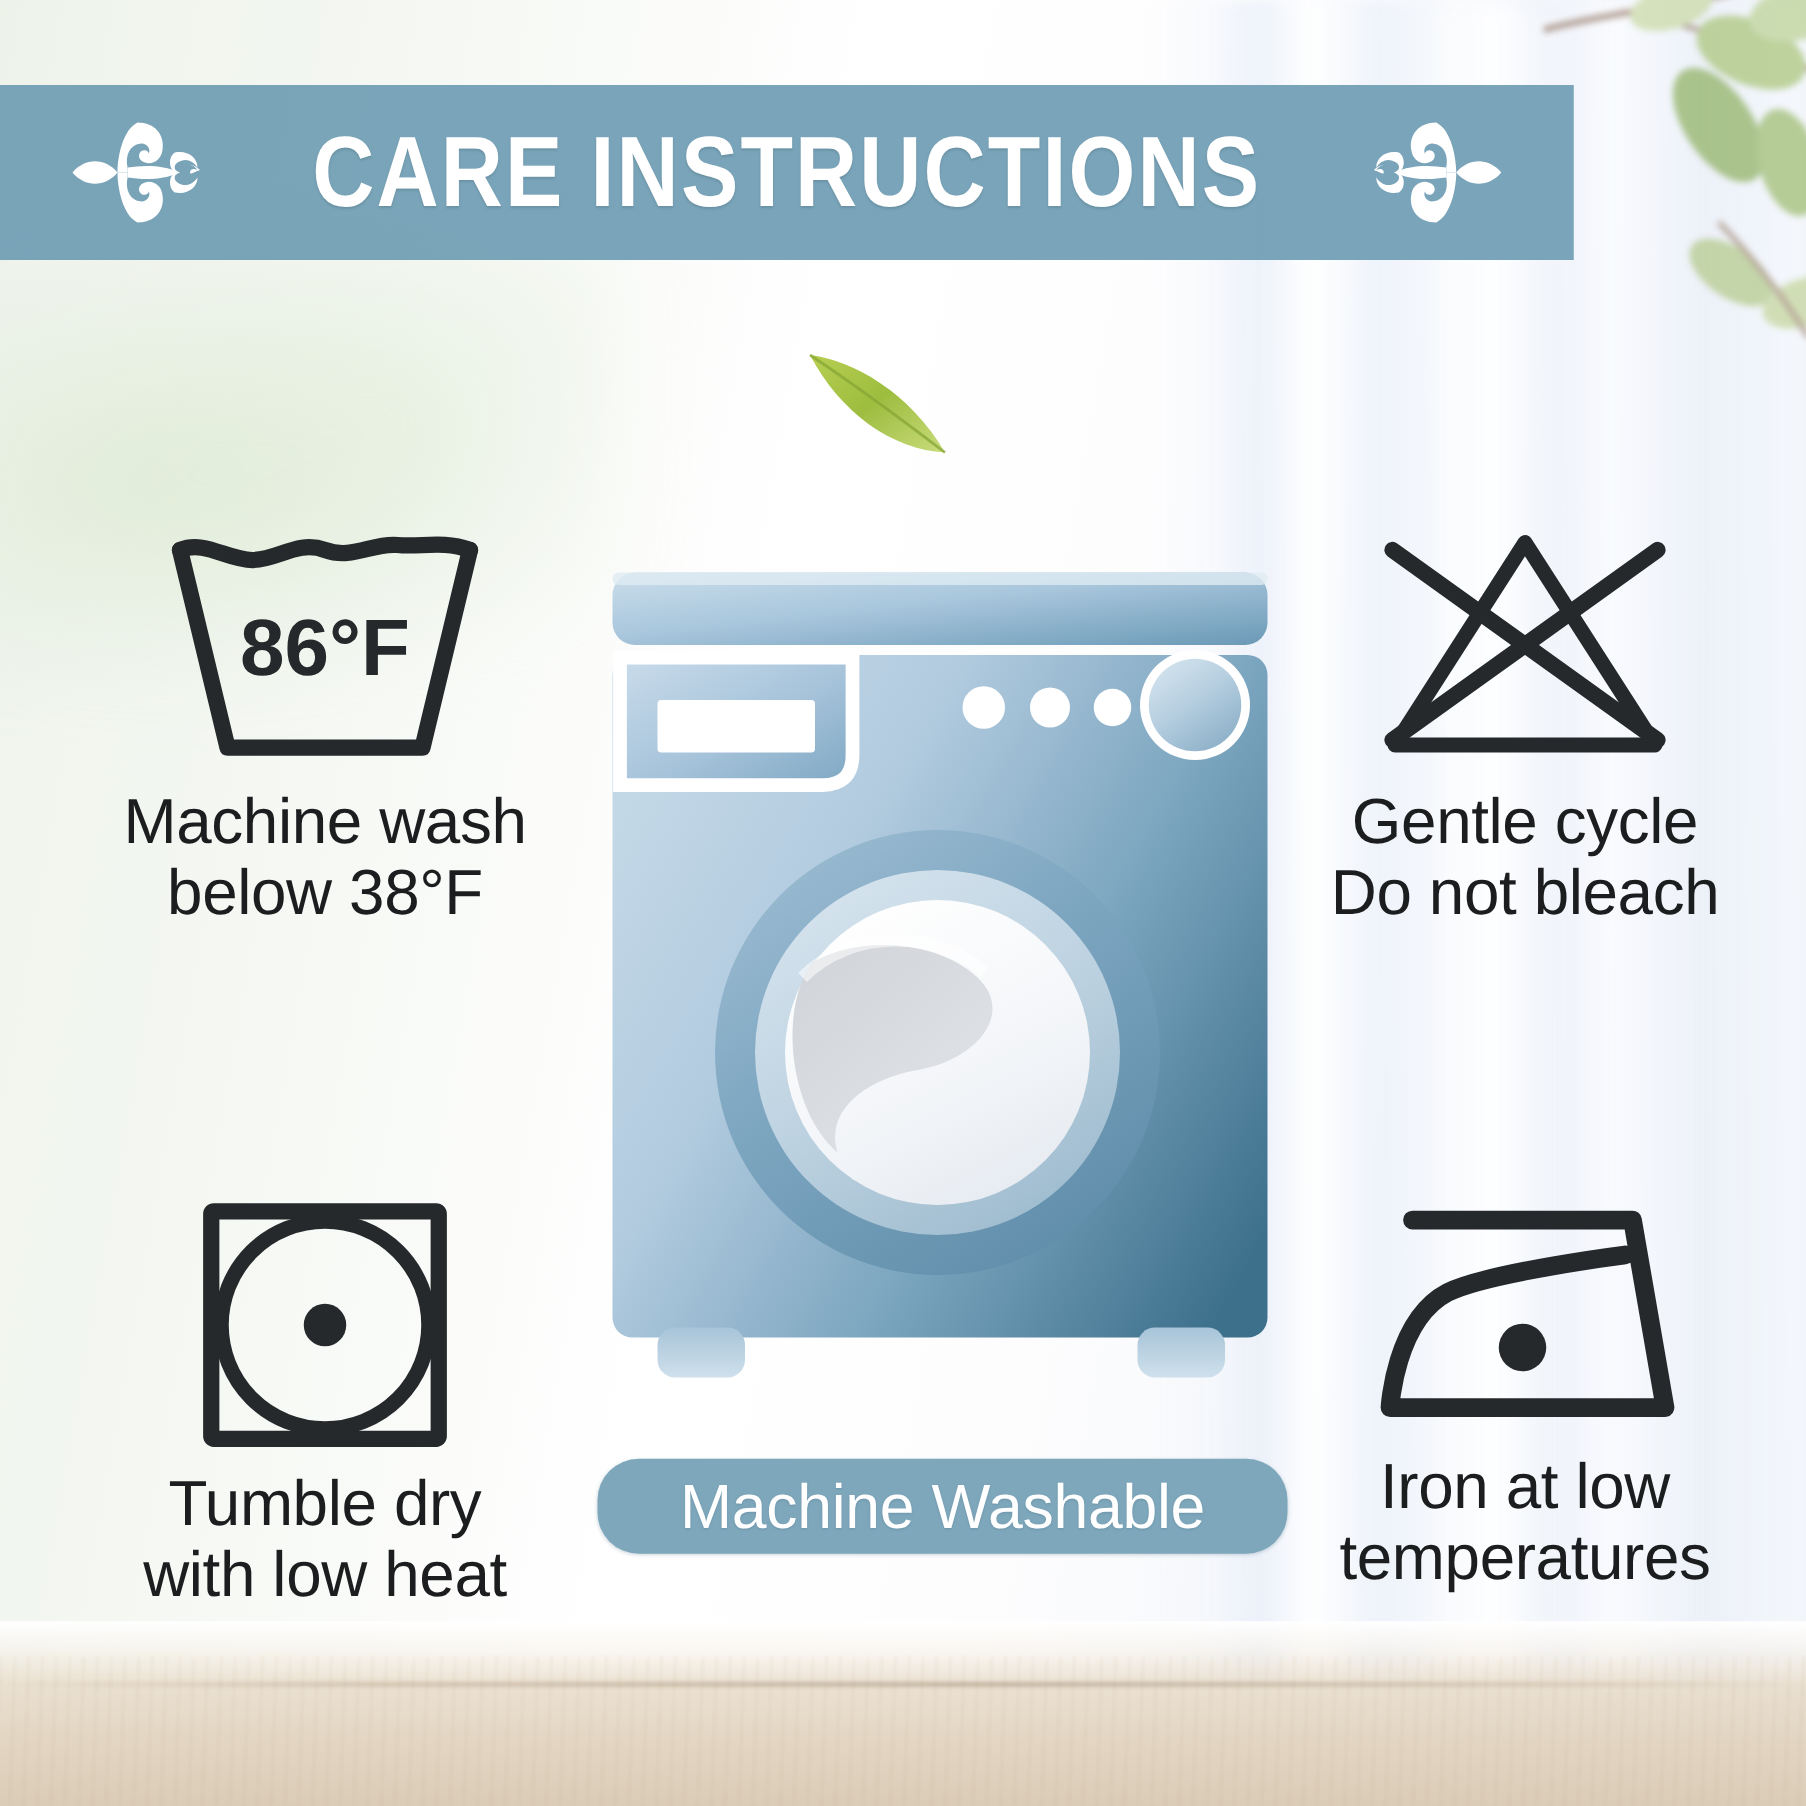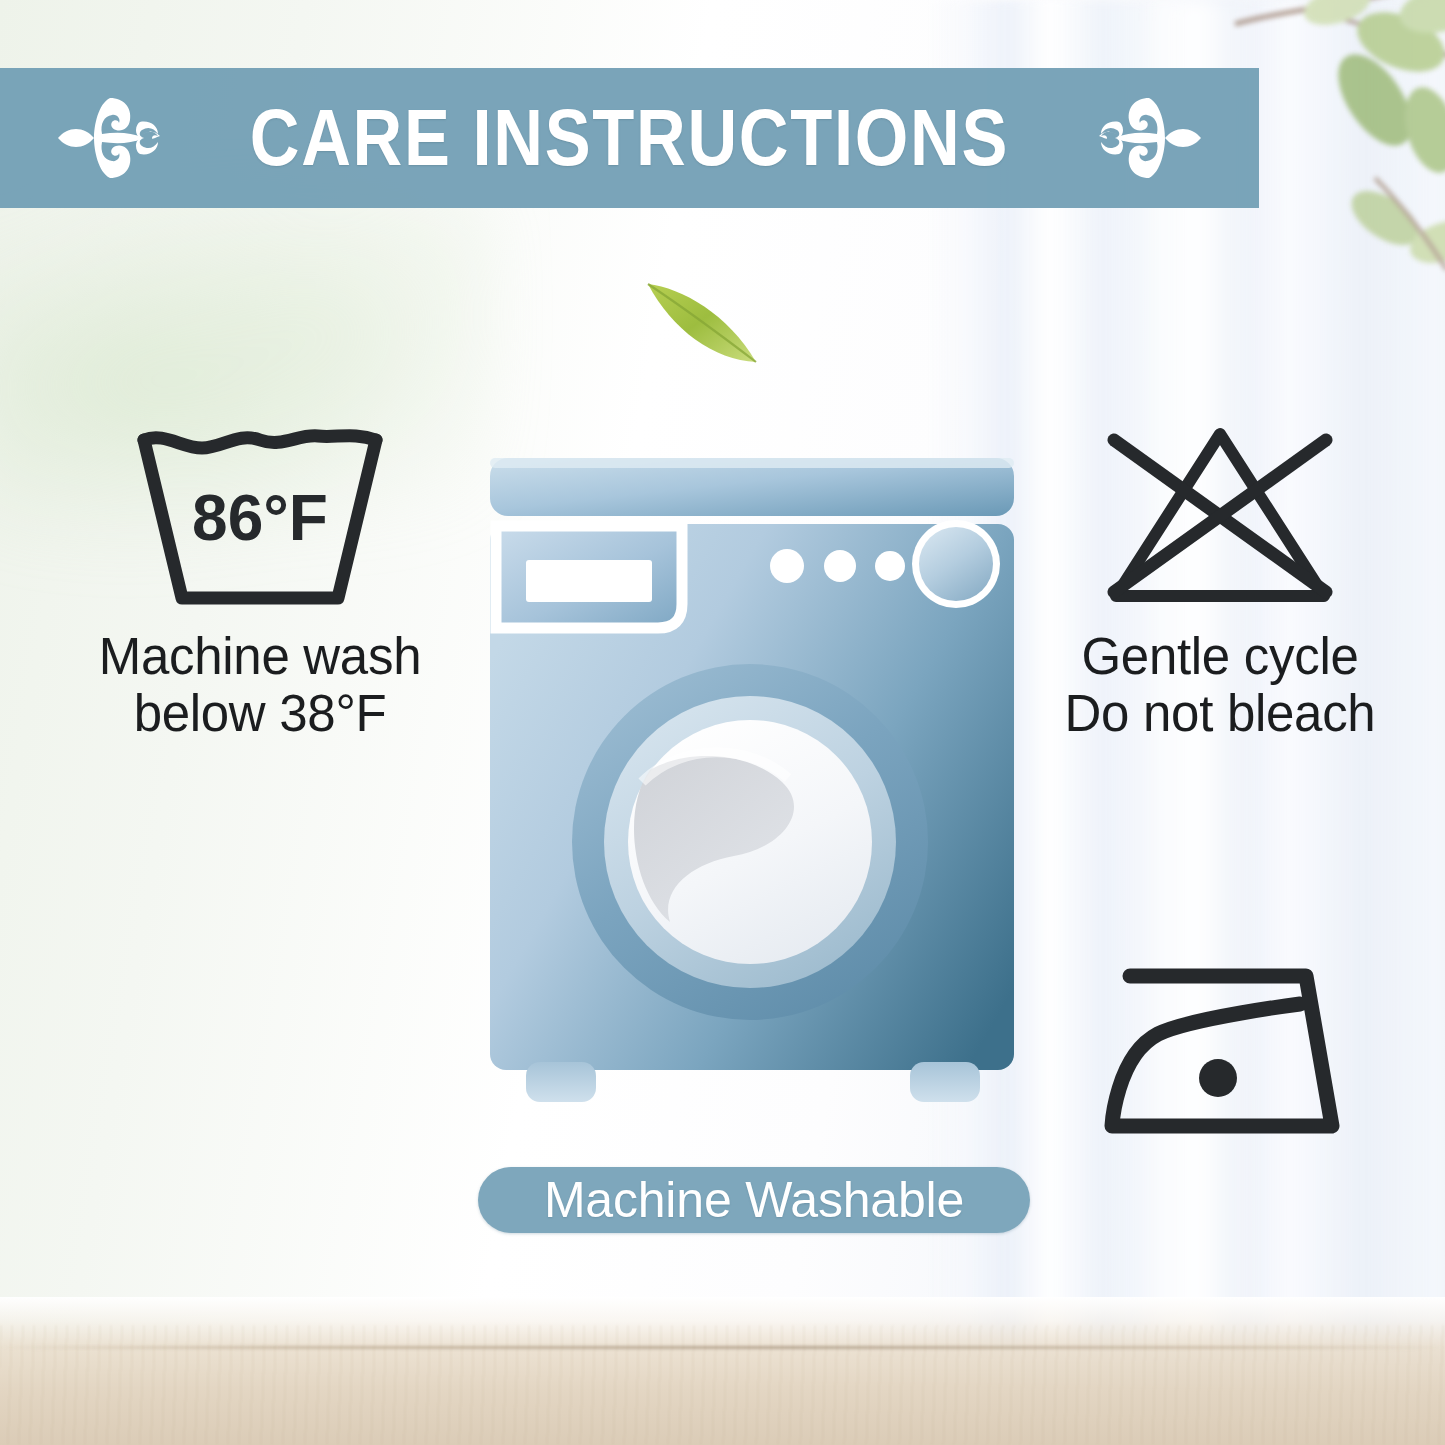--- a/index.html
+++ b/index.html
@@ -106,21 +106,21 @@
   #cell-wash{left:40px;top:418px;width:440px;}
   #cell-bleach{left:1000px;top:418px;width:440px;}
   #cell-dry{left:40px;top:960px;width:440px;}
   #cell-iron{left:1000px;top:960px;width:440px;}
 
   
   .machine{position:absolute;left:482px;top:452px;width:540px;height:700px;}
 
   
   .pill{
-    position:absolute;left:478px;top:1167px;width:552px;height:66px;
+    position:absolute;left:478px;top:1167px;width:552px;height:76px;
     background:#7ea7bc;border-radius:33px;
     display:flex;align-items:center;justify-content:center;
     box-shadow:0 1px 3px rgba(90,125,145,.30);
   }
   .pill span{
     color:#ffffff;font-size:50px;letter-spacing:-.2px;line-height:1;
     text-shadow:0 1px 2px rgba(70,105,125,.30);
   }
 
   
@@ -212,28 +212,41 @@
       <svg width="256" height="196" viewBox="0 0 256 196">
         <path d="M128 16 L232 178 L24 178 Z" stroke="#26292c" stroke-width="12" fill="none" stroke-linejoin="round"></path>
         <path d="M22 22 L234 174" stroke="#26292c" stroke-width="13" stroke-linecap="round"></path>
         <path d="M234 22 L22 174" stroke="#26292c" stroke-width="13" stroke-linecap="round"></path>
       </svg>
     </div>
     <div class="cap">Gentle cycle
 Do not bleach</div>
   </div>
 
+  <div class="cell" id="cell-dry">
+    <div class="sym">
+      <svg width="200" height="200" viewBox="0 0 200 200">
+        <rect x="9" y="9" width="182" height="182" rx="2" stroke="#26292c" stroke-width="13" fill="none"></rect>
+        <circle cx="100" cy="100" r="83" stroke="#26292c" stroke-width="12" fill="none"></circle>
+        <circle cx="100" cy="100" r="17" fill="#26292c"></circle>
+      </svg>
+    </div>
+    <div class="cap">Tumble dry
+with low heat</div>
+  </div>
 
   <div class="cell" id="cell-iron">
     <div class="sym">
       <svg width="252" height="186" viewBox="0 0 252 186">
         <path d="M36 16 L212 16 L238 166 L18 166 C18 166 22 96 64 74 C96 58 206 44 206 44" stroke="#26292c" stroke-width="15" fill="none" stroke-linejoin="round" stroke-linecap="round"></path>
         <circle cx="124" cy="118" r="19" fill="#26292c"></circle>
       </svg>
     </div>
+    <div class="cap">Iron at low
+temperatures</div>
   </div>
 
   <svg class="machine" viewBox="0 0 540 700">
     <defs>
       <linearGradient id="bodyg" x1="0" y1="0.25" x2="1" y2="0.85">
         <stop offset="0%" stop-color="#c3d8e7"></stop>
         <stop offset="28%" stop-color="#b2cbdf"></stop>
         <stop offset="62%" stop-color="#7ba5bf"></stop>
         <stop offset="100%" stop-color="#3d708b"></stop>
       </linearGradient>

